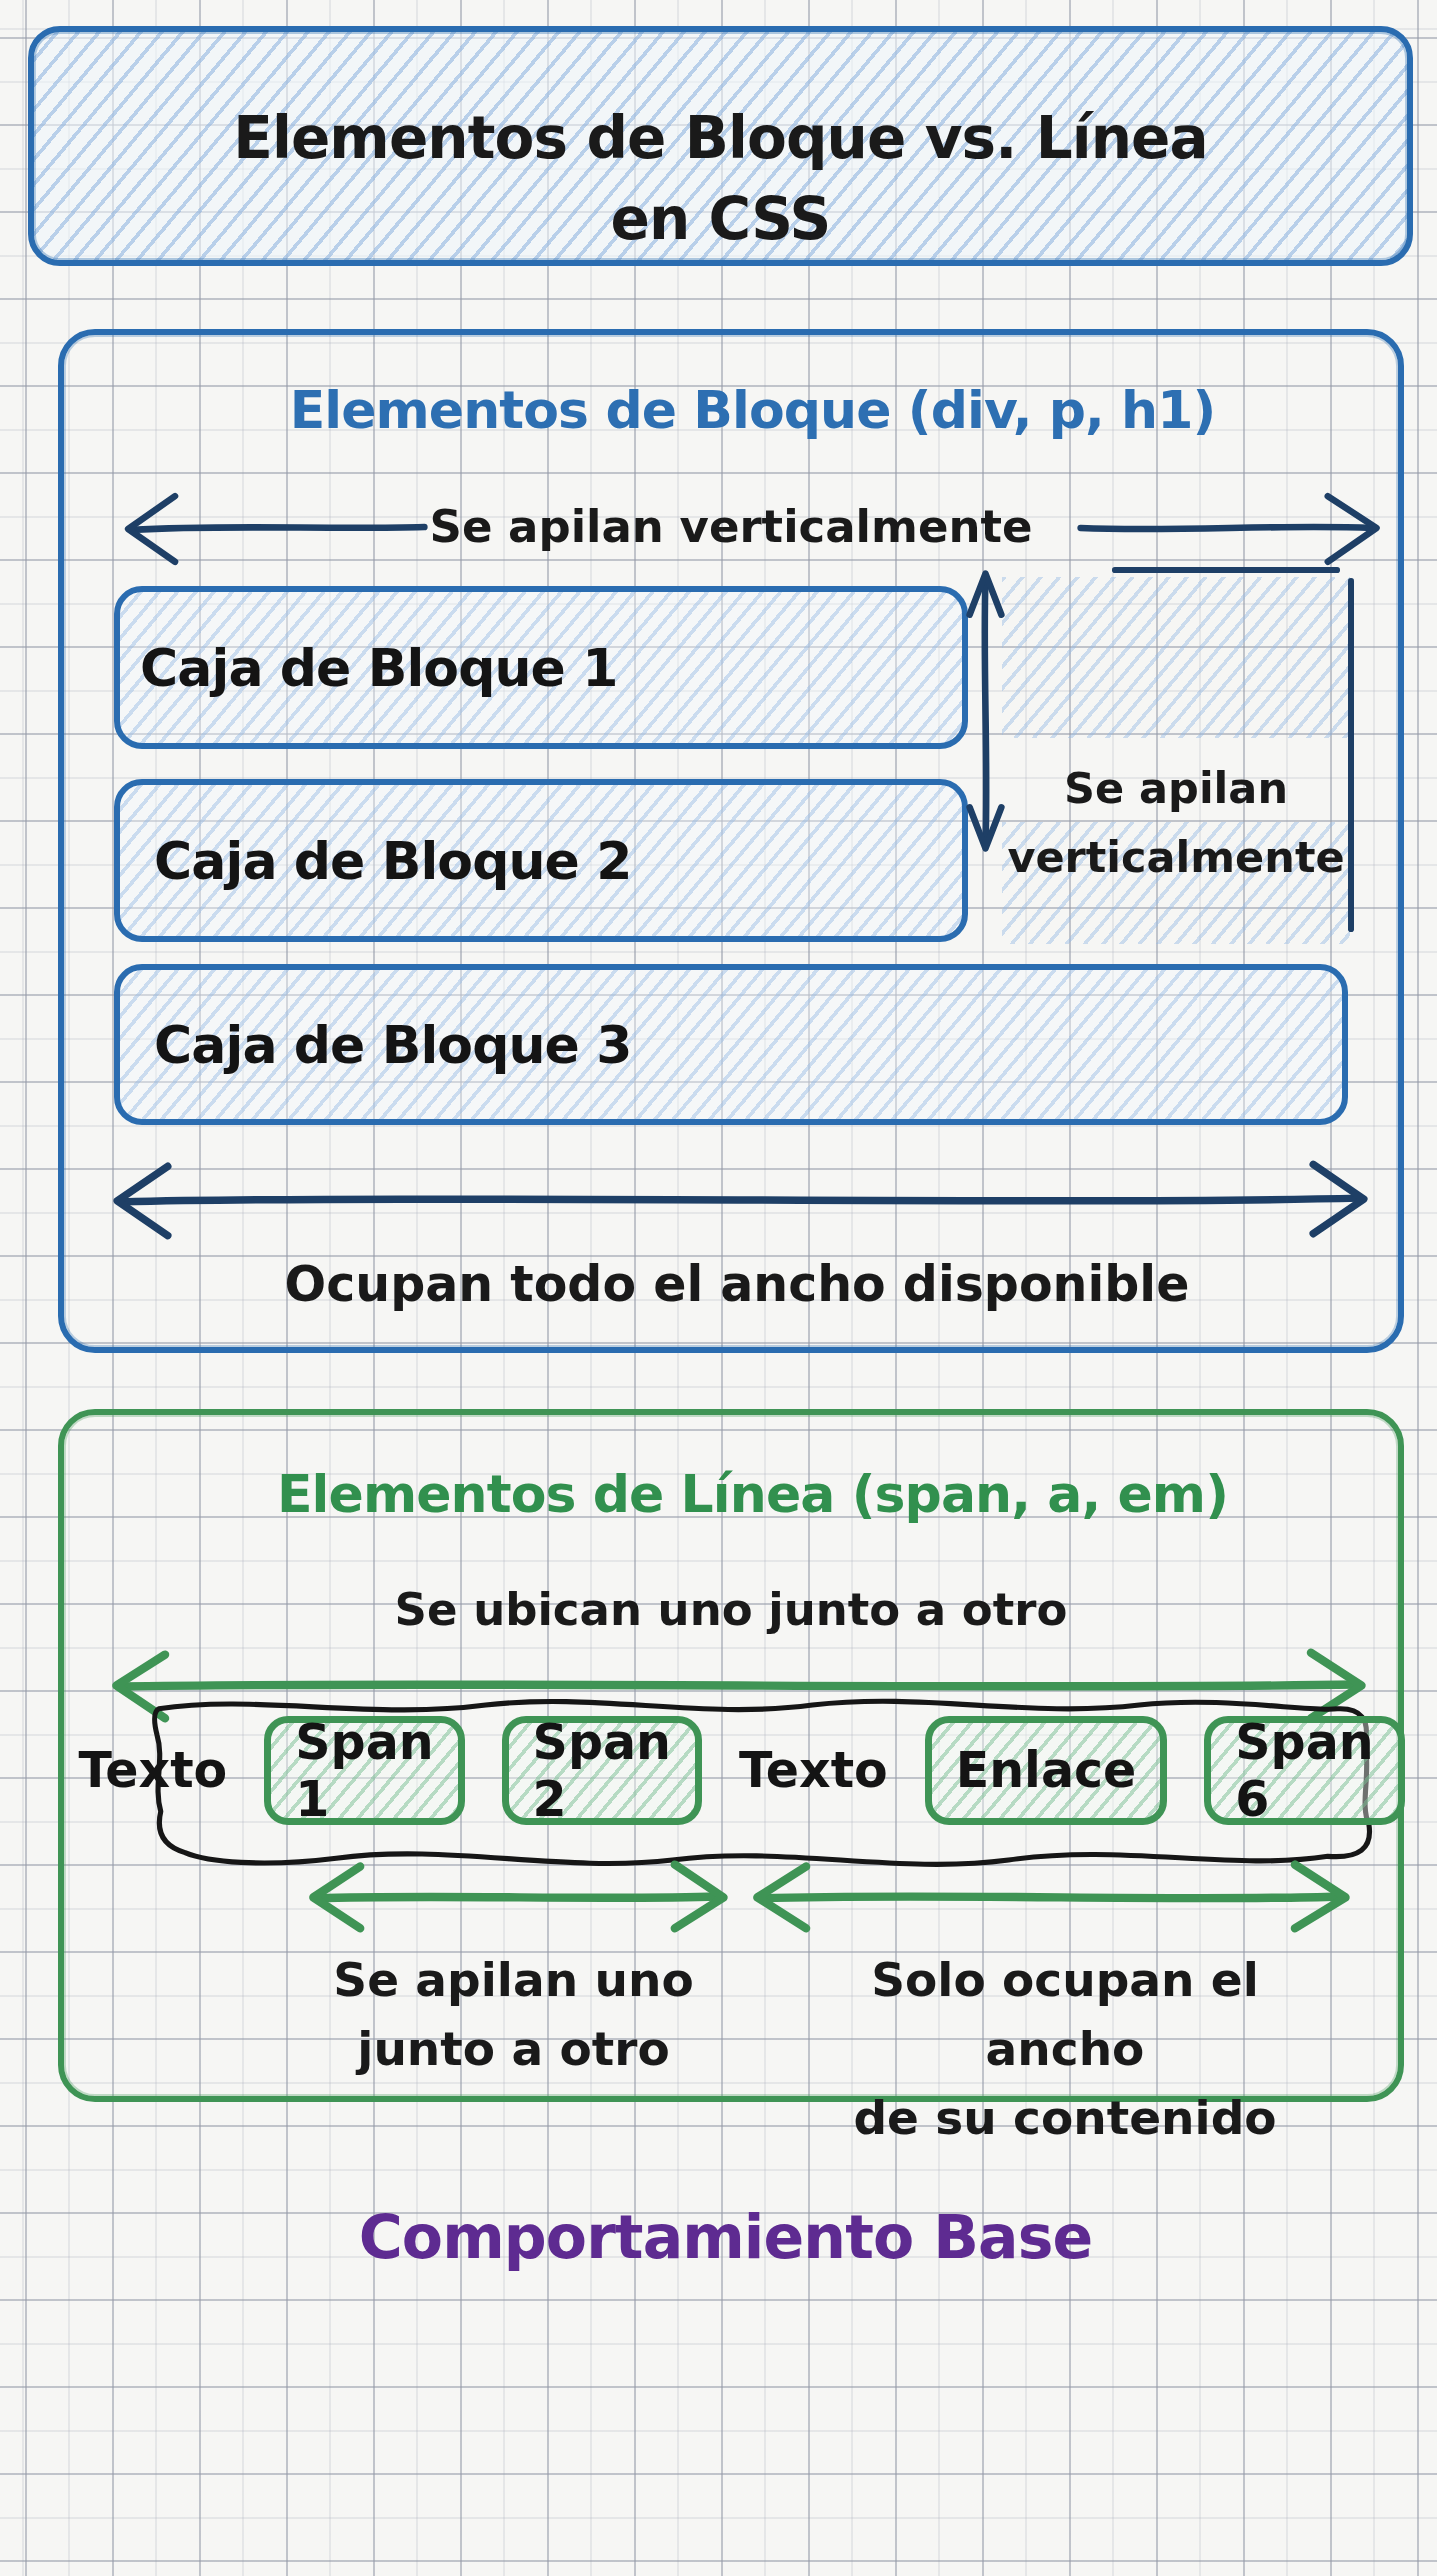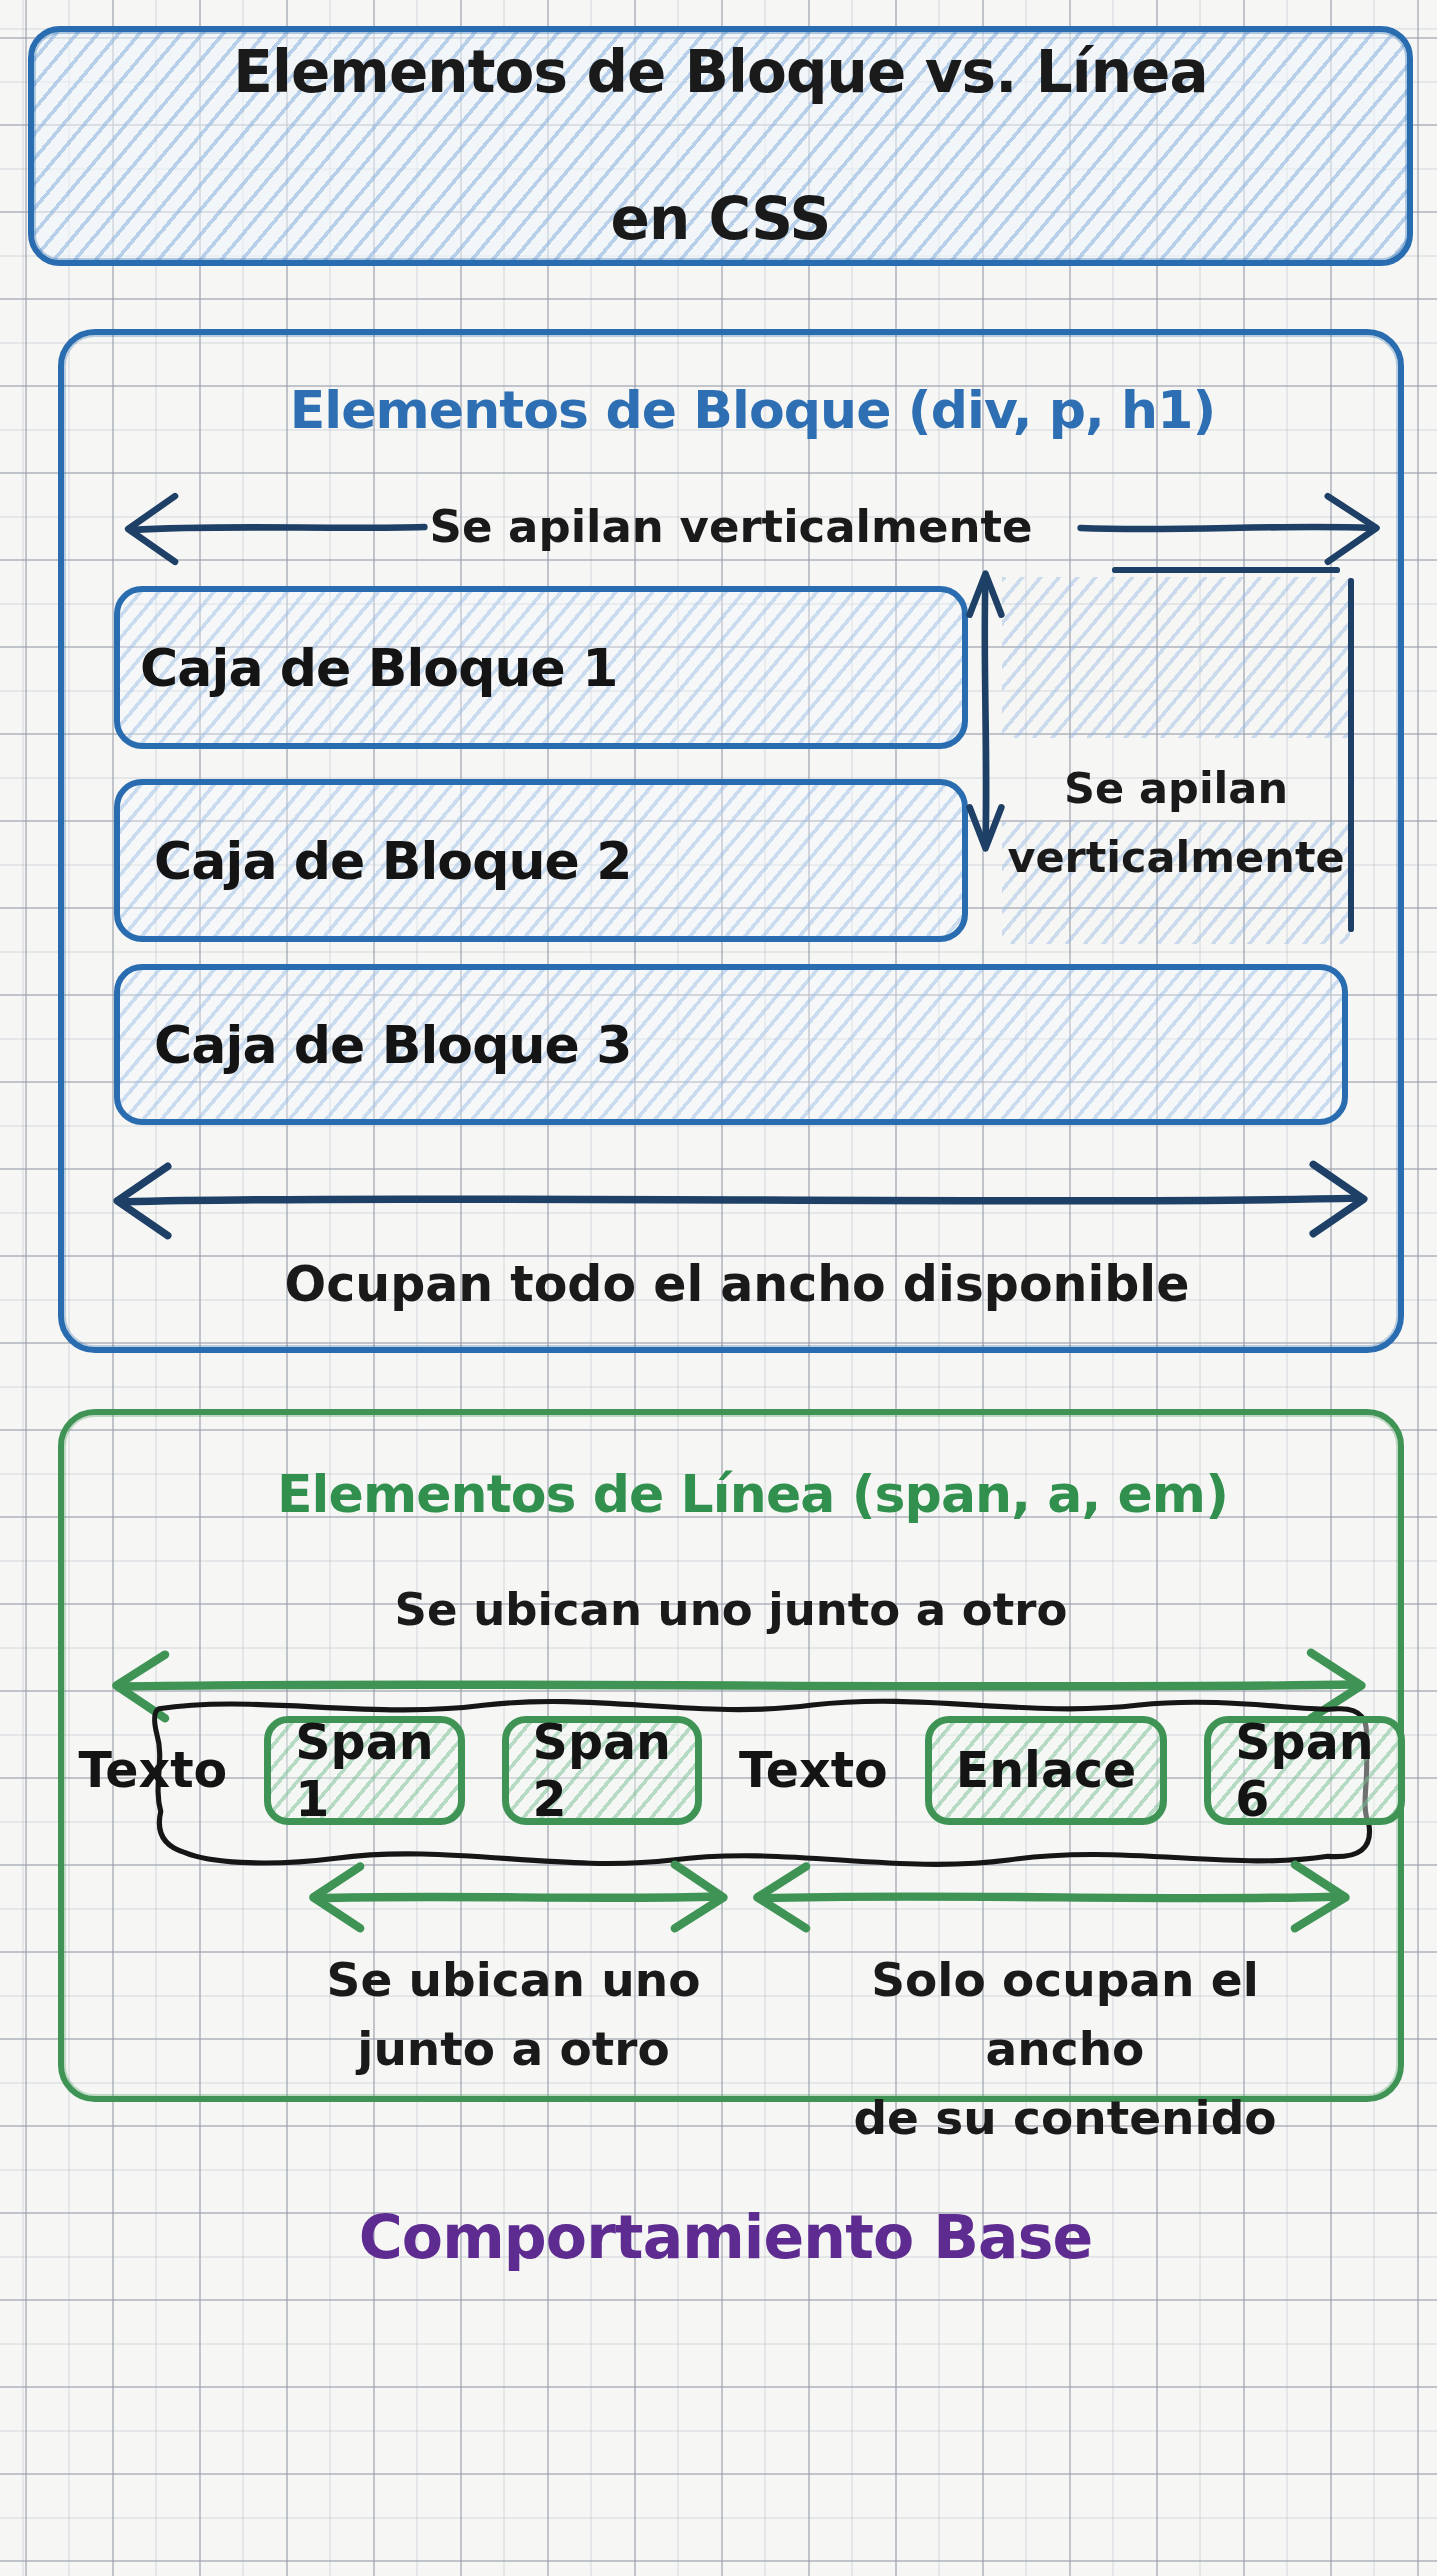--- a/index.html
+++ b/index.html
@@ -32,21 +32,21 @@
     background-image:repeating-linear-gradient(130deg, rgba(120,190,146,.5) 0 3.7px, rgba(255,255,255,0) 3.7px 14px);
   }
   .abs{position:absolute;}
 
   
   .title-box{
     left:28px; top:26px; width:1385px; height:240px;
     border:6.6px solid var(--blue); border-radius:32px;
     background-color:rgba(238,245,252,.55);
     box-shadow:inset 0 0 0 1.9px rgba(42,108,176,.35);
-    display:flex; flex-direction:column; align-items:center; justify-content:space-between;
+    display:flex; flex-direction:column; align-items:center; justify-content:flex-end;
   }
   .title-line{font-size:58px; font-weight:bold; line-height:81px; color:var(--ink); letter-spacing:-0.9px;}
 
   
   .section{
     border-radius:37px; background:transparent;
   }
   .block-section{
     left:58px; top:329px; width:1346px; height:1024px;
     border:6.6px solid var(--blue);
@@ -213,21 +213,21 @@
     <path d="M60 10 L10 43 L60 76" stroke="#3f9455" stroke-width="9" fill="none" stroke-linecap="round" stroke-linejoin="round"></path>
     <path d="M396 8 L448 43 L396 76" stroke="#3f9455" stroke-width="9" fill="none" stroke-linecap="round" stroke-linejoin="round"></path>
   </svg>
   <svg class="abs" style="left:684px; top:442px;" width="605" height="77" viewBox="0 0 646 82">
     <path d="M14 44 C 200 38, 470 48, 632 42" stroke="#3f9455" stroke-width="9" fill="none" stroke-linecap="round"></path>
     <path d="M62 10 L10 43 L62 76" stroke="#3f9455" stroke-width="9" fill="none" stroke-linecap="round" stroke-linejoin="round"></path>
     <path d="M584 8 L638 43 L584 76" stroke="#3f9455" stroke-width="9" fill="none" stroke-linecap="round" stroke-linejoin="round"></path>
   </svg>
 
   <div class="abs note note-left">
-    <div>Se ubican uno</div>
+    <div>Se apilan uno</div>
     <div>junto a otro</div>
   </div>
   <div class="abs note note-right">
     <div>Solo ocupan el ancho</div>
     <div>de su contenido</div>
   </div>
 </div>
 
 <div class="abs footer-label">Comportamiento Base</div>
 

